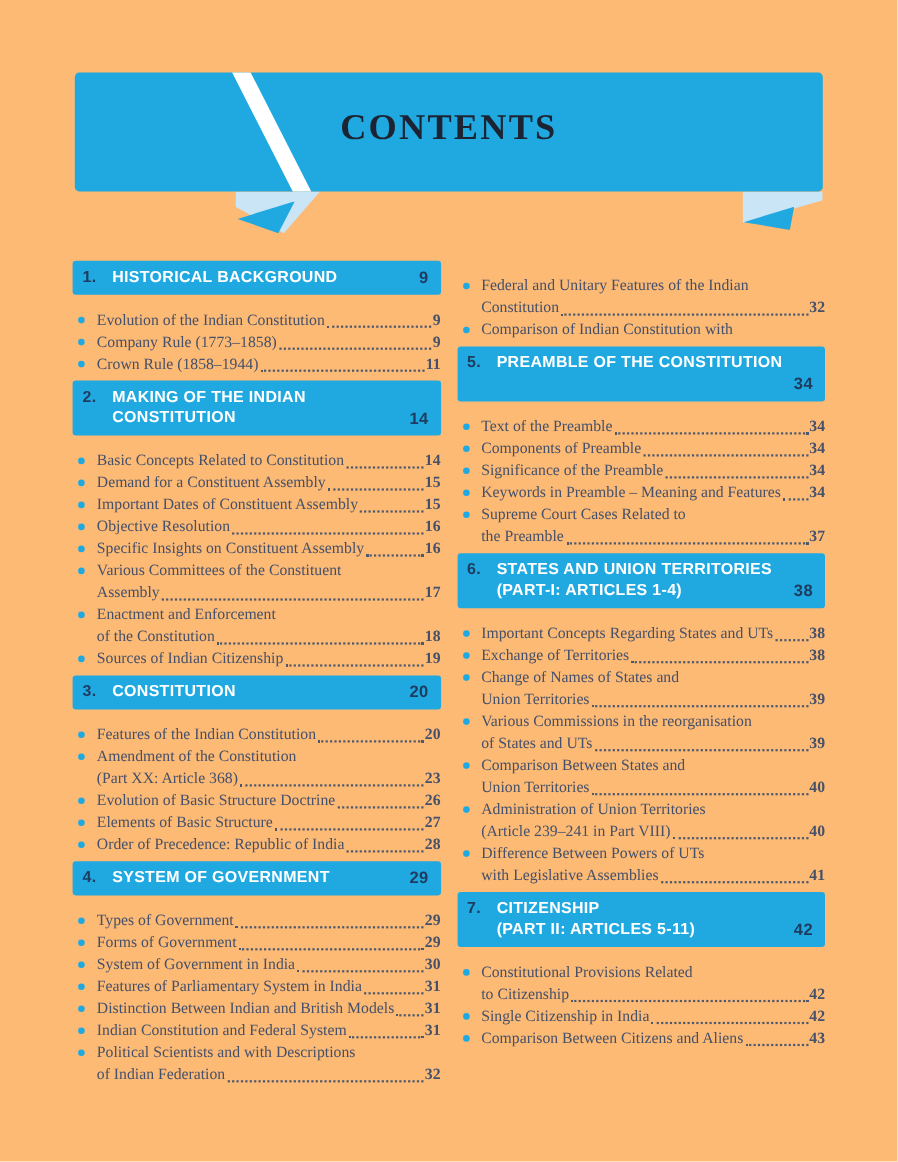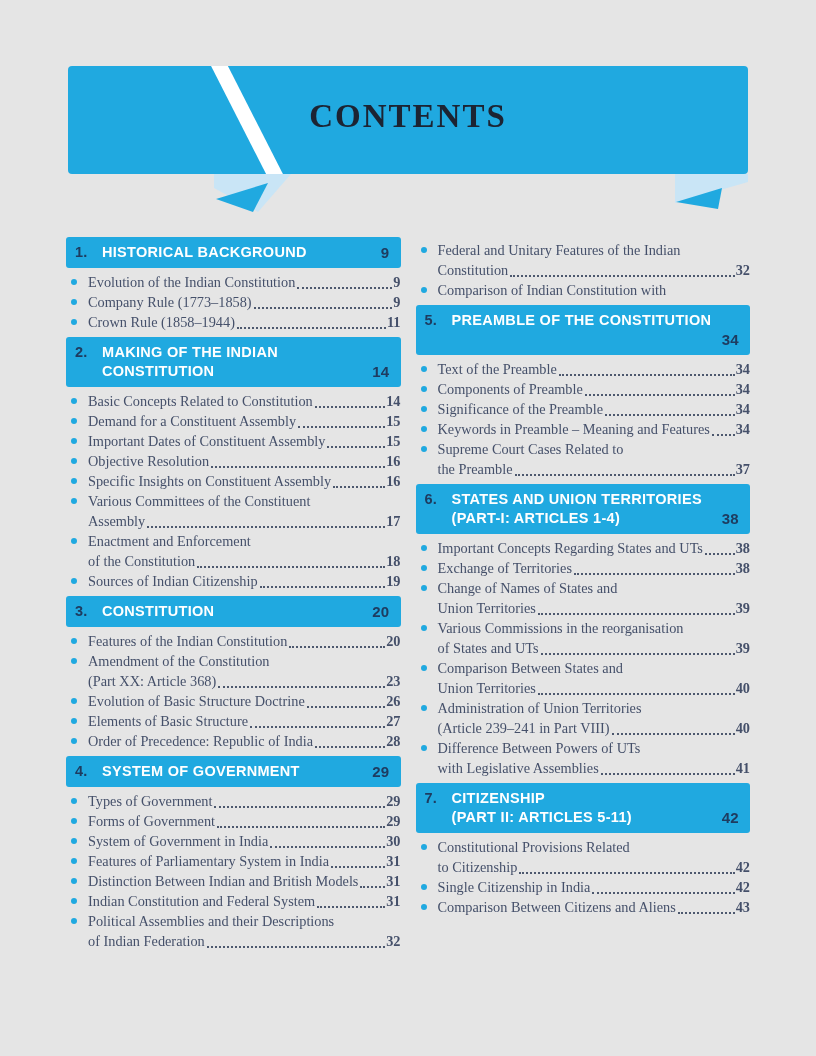--- a/index.html
+++ b/index.html
@@ -1,16 +1,16 @@
 <!DOCTYPE html>
 <html><head>
 <meta charset="utf-8">
 <style>
   html,body{margin:0;padding:0;background:#ffffff;}
-  .page{position:relative;width:816px;height:1056px;background:#e5e5e5;overflow:hidden;
+  .page{position:relative;width:816px;height:1056px;background:#fdba74;overflow:hidden;
         font-family:"Liberation Serif",serif;}
 
   
   .banner-area{position:absolute;left:68px;top:66px;width:680px;height:108px;}
   .ribbon{position:absolute;left:0;top:0;right:0;bottom:0;background:var(--cyan);
           border-radius:4px;overflow:hidden;z-index:2;}
   .slash{position:absolute;left:172px;top:-16px;width:15px;height:142px;background:#fff;
          transform:rotate(-27deg);}
   .banner-title{position:absolute;left:0;right:0;top:32px;z-index:3;text-align:center;
          font-weight:bold;font-size:33px;letter-spacing:2px;color:var(--title);}
@@ -33,21 +33,21 @@
        font-family:"Liberation Sans",sans-serif;font-weight:bold;font-size:14.5px;
        line-height:19px;padding:6px 12px 6px 9px;position:relative;display:flex;
        margin:5px 0 4px;letter-spacing:0.3px;}
   .col > .sec:first-child{margin-top:0;}
   .sec-num{width:27px;flex:none;color:var(--navy);}
   .sec-lines{flex:1;padding-right:24px;}
   .sec-line{min-height:19px;}
   .sec-page{position:absolute;right:11px;bottom:6px;color:var(--navy);font-size:15px;}
 
   
-  .entries{margin:3px 0 4px;}
+  .entries{margin:13px 0 4px;}
   .entry{display:flex;margin:0;color:var(--text);font-size:14.3px;line-height:20px;}
   .bullet{flex:none;width:6px;height:6px;border-radius:50%;background:var(--cyan);
           margin:7px 11px 0 5px;}
   .entry-body{flex:1;min-width:0;}
   .eline{display:flex;min-width:0;}
   .etext{white-space:nowrap;}
   .dots{flex:1;position:relative;min-width:8px;overflow:hidden;}
   .dots::after{content:"";position:absolute;left:2px;right:1px;bottom:3px;
           border-bottom:2px dotted #4d586e;}
   .epage{flex:none;font-weight:bold;}
@@ -330,21 +330,21 @@
                 <span class="etext">Indian Constitution and Federal System</span>
                 <span class="dots"></span>
                 <span class="epage">31</span>
               </div>
             </div>
           </div>
           <div class="entry">
             <span class="bullet"></span>
             <div class="entry-body">
               <div class="eline">
-                <span class="etext">Political Assemblies and their Descriptions</span>
+                <span class="etext">Political Scientists and with Descriptions</span>
               </div>
               <div class="eline">
                 <span class="etext">of Indian Federation</span>
                 <span class="dots"></span>
                 <span class="epage">32</span>
               </div>
             </div>
           </div>
         </div>
       </div>

